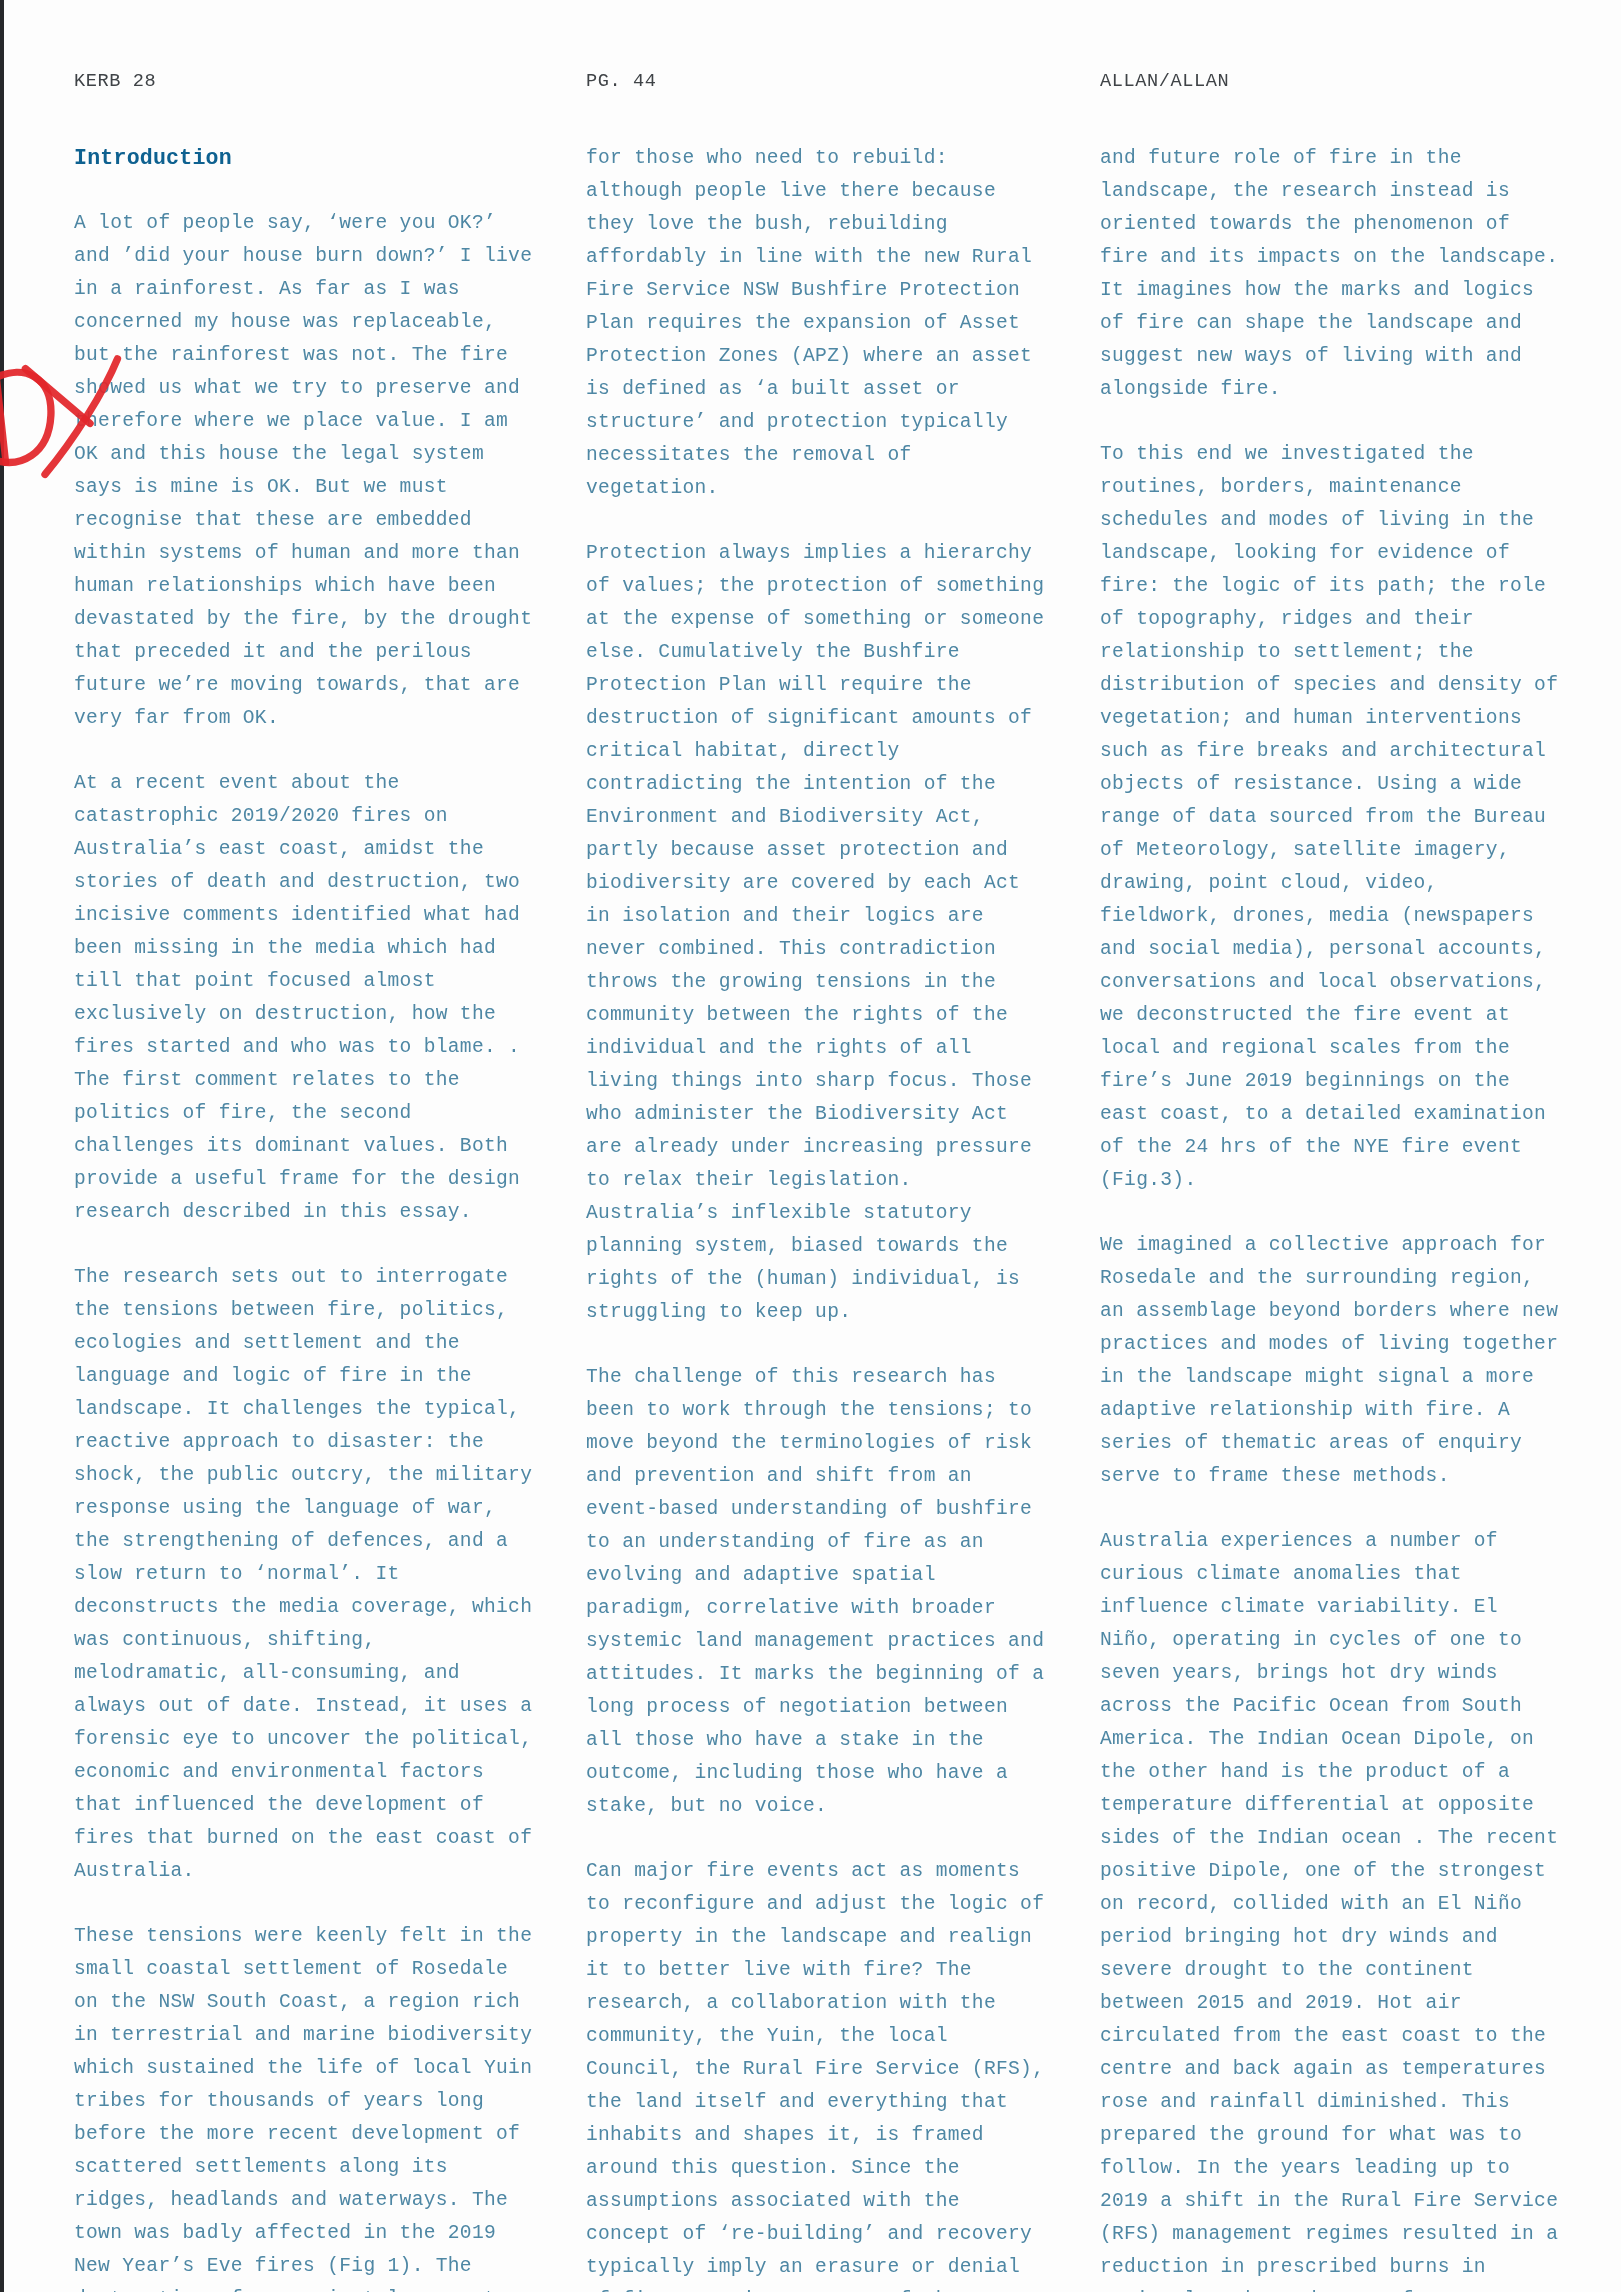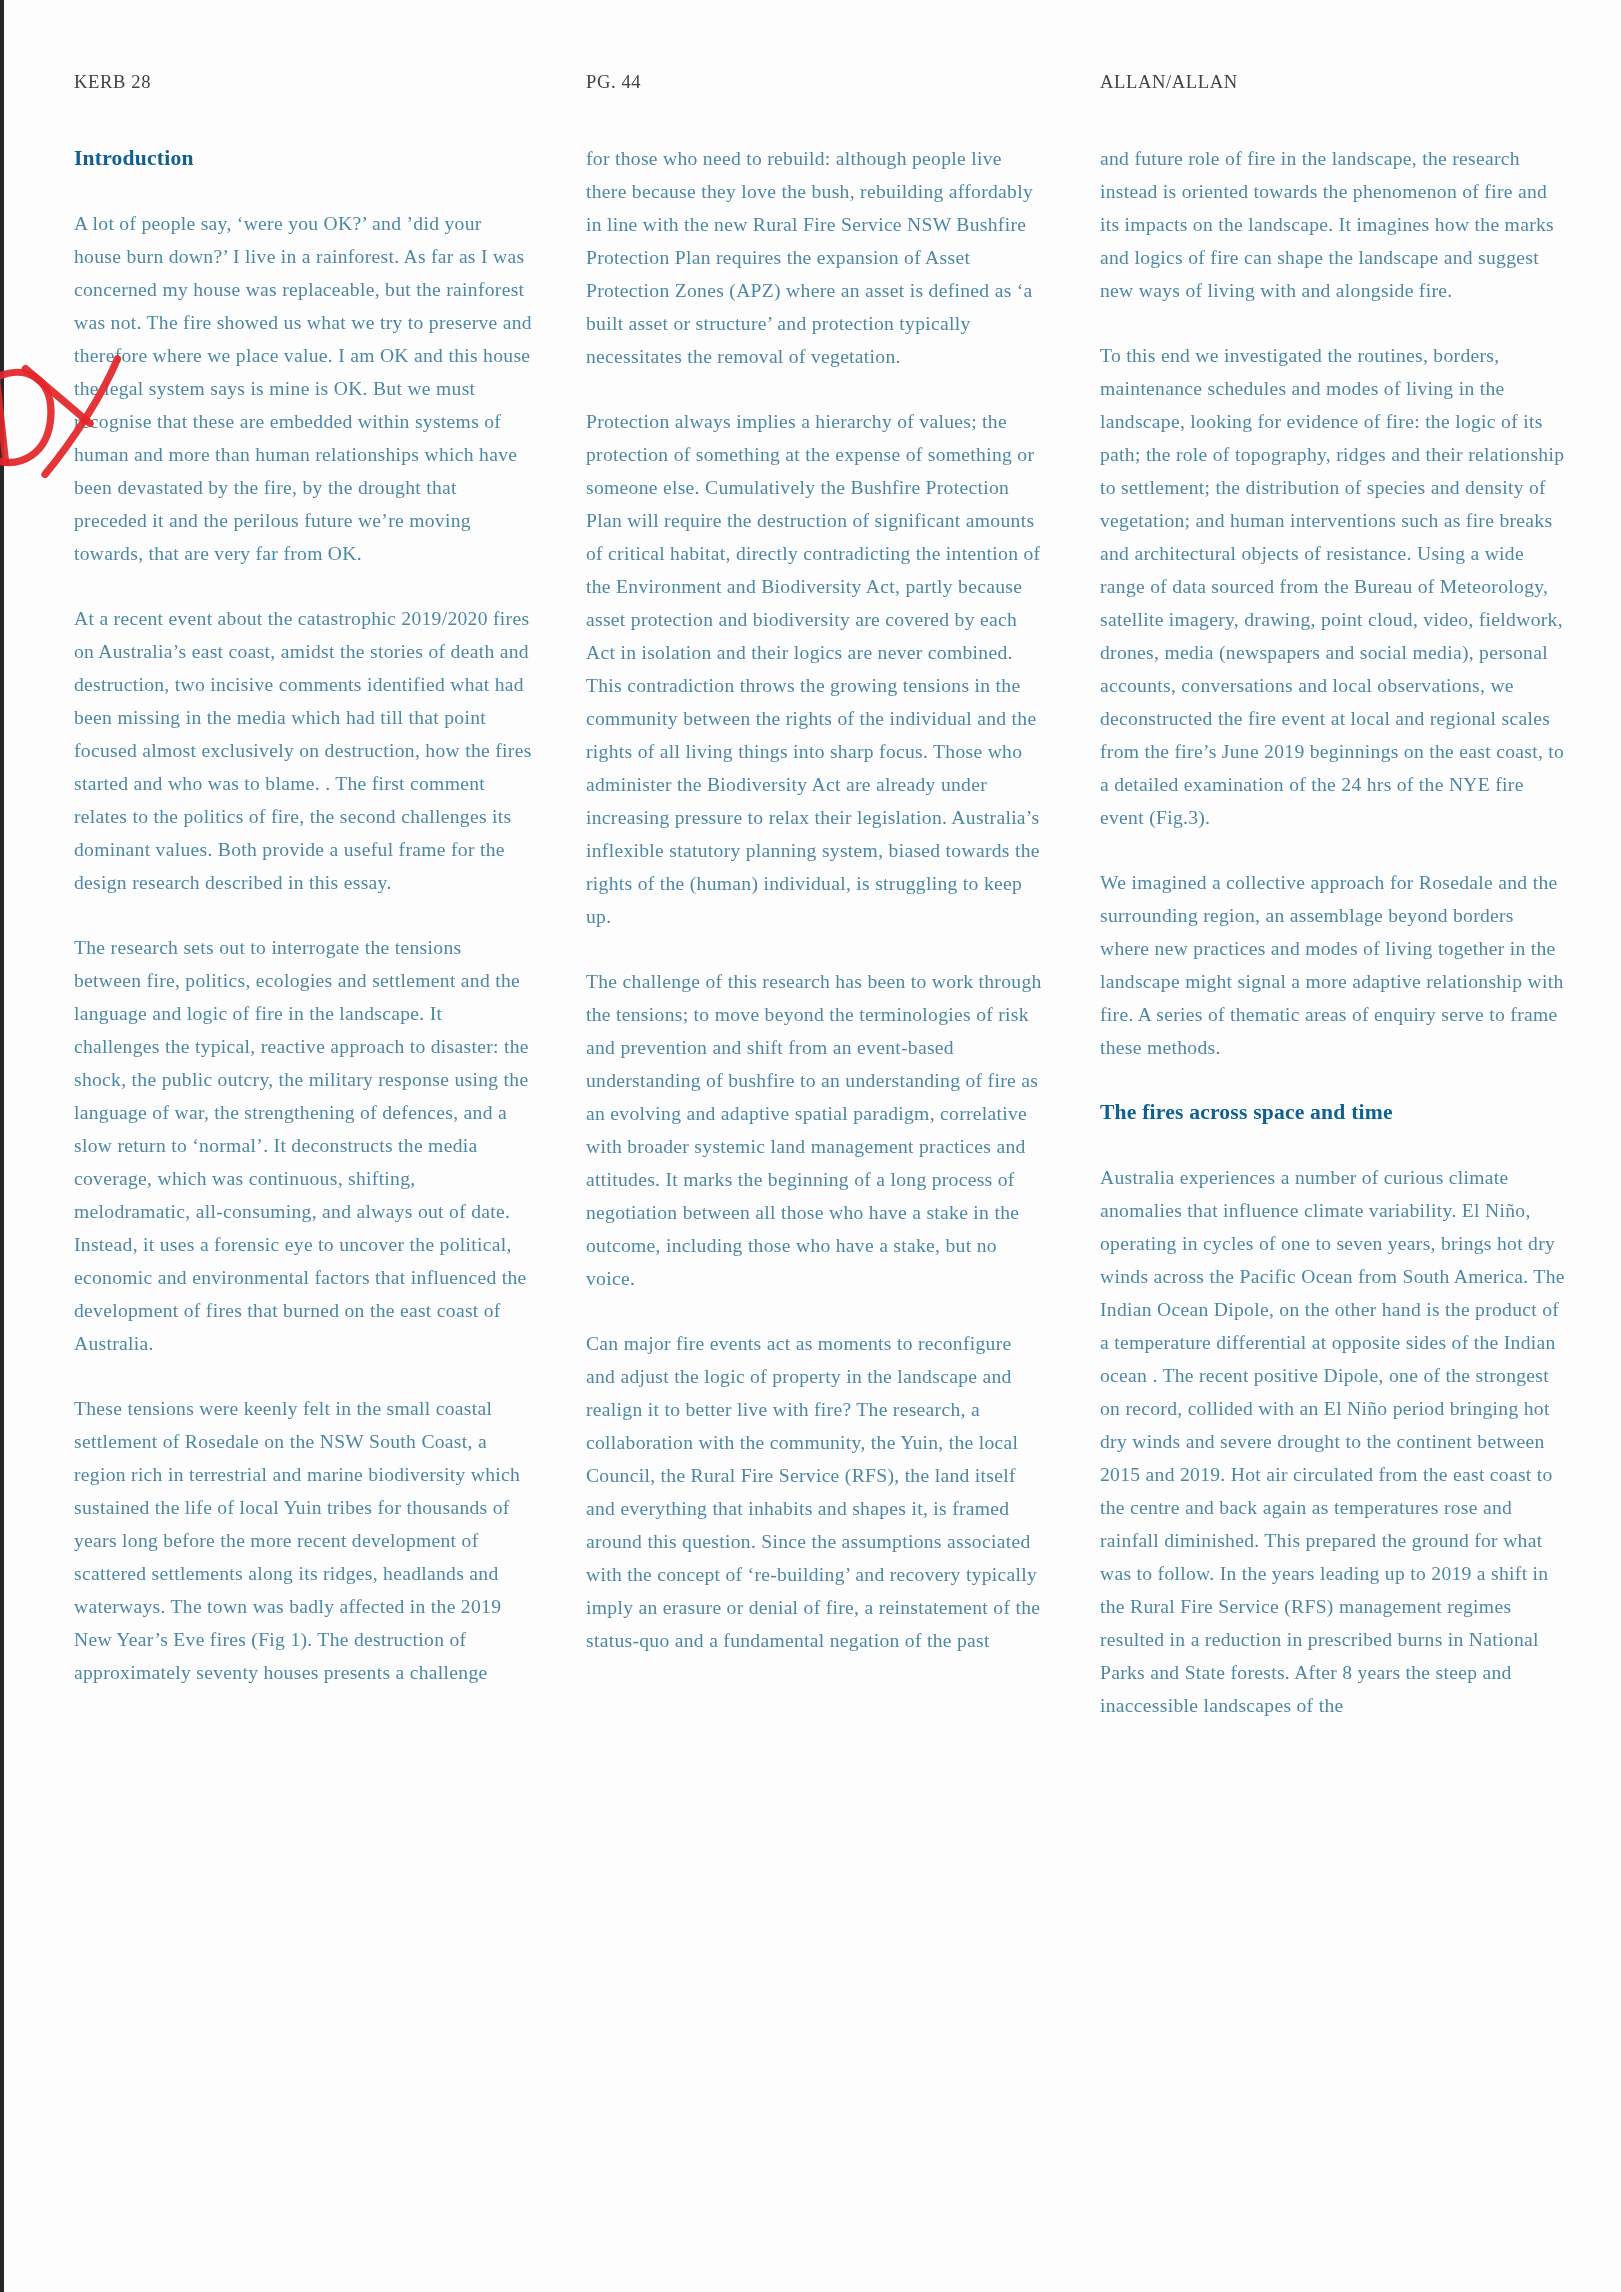--- a/index.html
+++ b/index.html
@@ -7,21 +7,21 @@
     margin: 0;
     padding: 0;
     background: #ffffff;
   }
   #page {
     position: relative;
     width: 1621px;
     height: 2293px;
     background: #fdfdfd;
     overflow: hidden;
-    font-family: Liberation Serif, serif;
+    font-family: Liberation Mono, monospace;
   }
   #left-edge {
     position: absolute;
     left: 0; top: 0;
     width: 3.9px; height: 100%;
     background: #26282b;
   }
   .runninghead {
     position: absolute;
     top: 71px;
@@ -91,21 +91,20 @@
     <p>for those who need to rebuild: although people live there because they love the bush, rebuilding affordably in line with the new Rural Fire Service NSW Bushfire Protection Plan requires the expansion of Asset Protection Zones (APZ)  where an asset is defined as ‘a built asset or structure’ and protection typically necessitates the removal of vegetation.</p>
     <p>Protection always implies a hierarchy of values; the protection of something at the expense of something or someone else. Cumulatively the Bushfire Protection Plan will require the destruction of significant amounts of critical habitat, directly contradicting the intention of the Environment and Biodiversity Act, partly because asset protection and biodiversity are covered by each Act in isolation and their logics are never combined. This contradiction throws the growing tensions in the community between the rights of the individual and the rights of all living things into sharp focus. Those who administer the Biodiversity Act are already under increasing pressure to relax their legislation.  Australia’s inflexible statutory planning system, biased towards the rights of the (human) individual, is struggling to keep up.</p>
     <p>The challenge of this research has been to work through the tensions; to move beyond the terminologies of risk and prevention and shift from an event-based understanding of bushfire to an understanding of fire as an evolving and adaptive spatial paradigm, correlative with broader systemic land management practices and attitudes. It marks the beginning of a long process of negotiation between all those who have a stake in the outcome, including those who have a stake, but no voice.</p>
     <p>Can major fire events act as moments to reconfigure and adjust the logic of property in the landscape and realign it to better live with fire? The research, a collaboration with the community, the Yuin, the local Council, the Rural Fire Service (RFS), the land itself and everything that inhabits and shapes it, is framed around this question. Since the assumptions associated with the concept of ‘re-building’ and recovery typically imply an erasure or denial of fire, a reinstatement of the status-quo and a fundamental negation of the past</p>
   </section>
 
   <section id="col-3" class="col">
     <p>and future role of fire in the landscape, the research instead is oriented towards the phenomenon of fire and its impacts on the landscape. It imagines how the marks and logics of fire can shape the landscape and suggest new ways of living with and alongside fire.</p>
     <p>To this end we investigated the routines, borders, maintenance schedules and modes of living in the landscape, looking for evidence of fire: the logic of its path; the role of topography, ridges and their relationship to settlement; the distribution of species and density of vegetation; and human interventions such as fire breaks and architectural objects of resistance. Using a wide range of data sourced from the Bureau of Meteorology, satellite imagery, drawing, point cloud, video, fieldwork, drones, media (newspapers and social media), personal accounts, conversations and local observations, we deconstructed the fire event at local and regional scales from the fire’s June 2019 beginnings on the east coast, to a detailed examination of the 24 hrs of the NYE fire event (Fig.3).</p>
     <p>We imagined a collective approach for Rosedale and the surrounding region, an assemblage beyond borders where new practices and modes of living together in the landscape might signal a more adaptive relationship with fire. A series of thematic areas of enquiry serve to frame these methods.</p>
-    <h3>The fires across space and time</h3>
     <p>Australia experiences a number of curious climate anomalies that influence climate variability. El Niño, operating in cycles of one to seven years, brings hot dry winds across the Pacific Ocean from South America. The Indian Ocean Dipole, on the other hand is the product of a temperature differential at opposite sides of the Indian ocean . The recent positive Dipole, one of the strongest on record, collided with an El Niño period bringing hot dry winds and severe drought to the continent between 2015 and 2019. Hot air circulated from the east coast to the centre and back again as temperatures rose and rainfall diminished. This prepared the ground for what was to follow. In the years leading up to 2019 a shift in the Rural Fire Service (RFS) management regimes resulted in a reduction in prescribed burns in National Parks and State forests. After 8 years the steep and inaccessible landscapes of the</p>
   </section>
 
   <svg id="dy-mark" viewBox="0 0 156 146" aria-hidden="true">
 
     <path d="M 2 30 C 34 14 62 30 60 68 C 58 106 30 124 -2 112" fill="none" stroke="#e2262a" stroke-width="7.5" stroke-linecap="round" opacity="0.93"></path>
     <path d="M 4 24 L 14 116" fill="none" stroke="#e2262a" stroke-width="7" stroke-linecap="round" opacity="0.93"></path>
 
     <path d="M 34 20 L 100 76" fill="none" stroke="#e2262a" stroke-width="7.5" stroke-linecap="round" opacity="0.93"></path>
     <path d="M 128 10 C 114 44 84 92 54 128" fill="none" stroke="#e2262a" stroke-width="7.5" stroke-linecap="round" opacity="0.93"></path>

